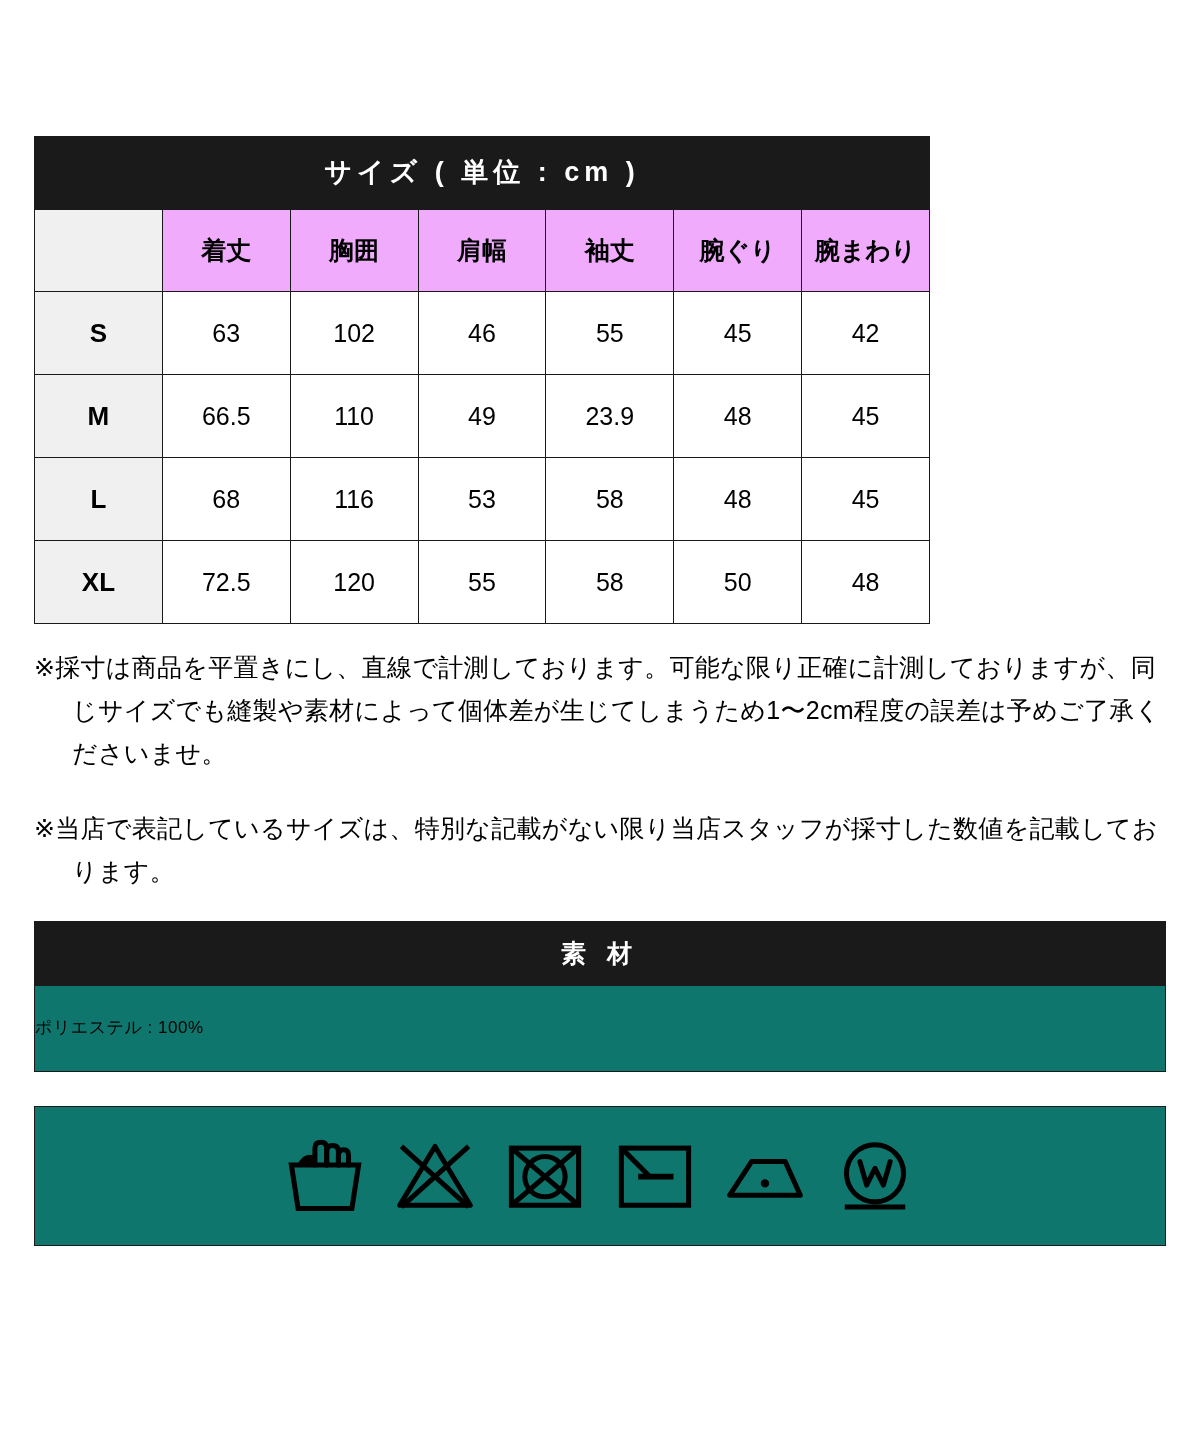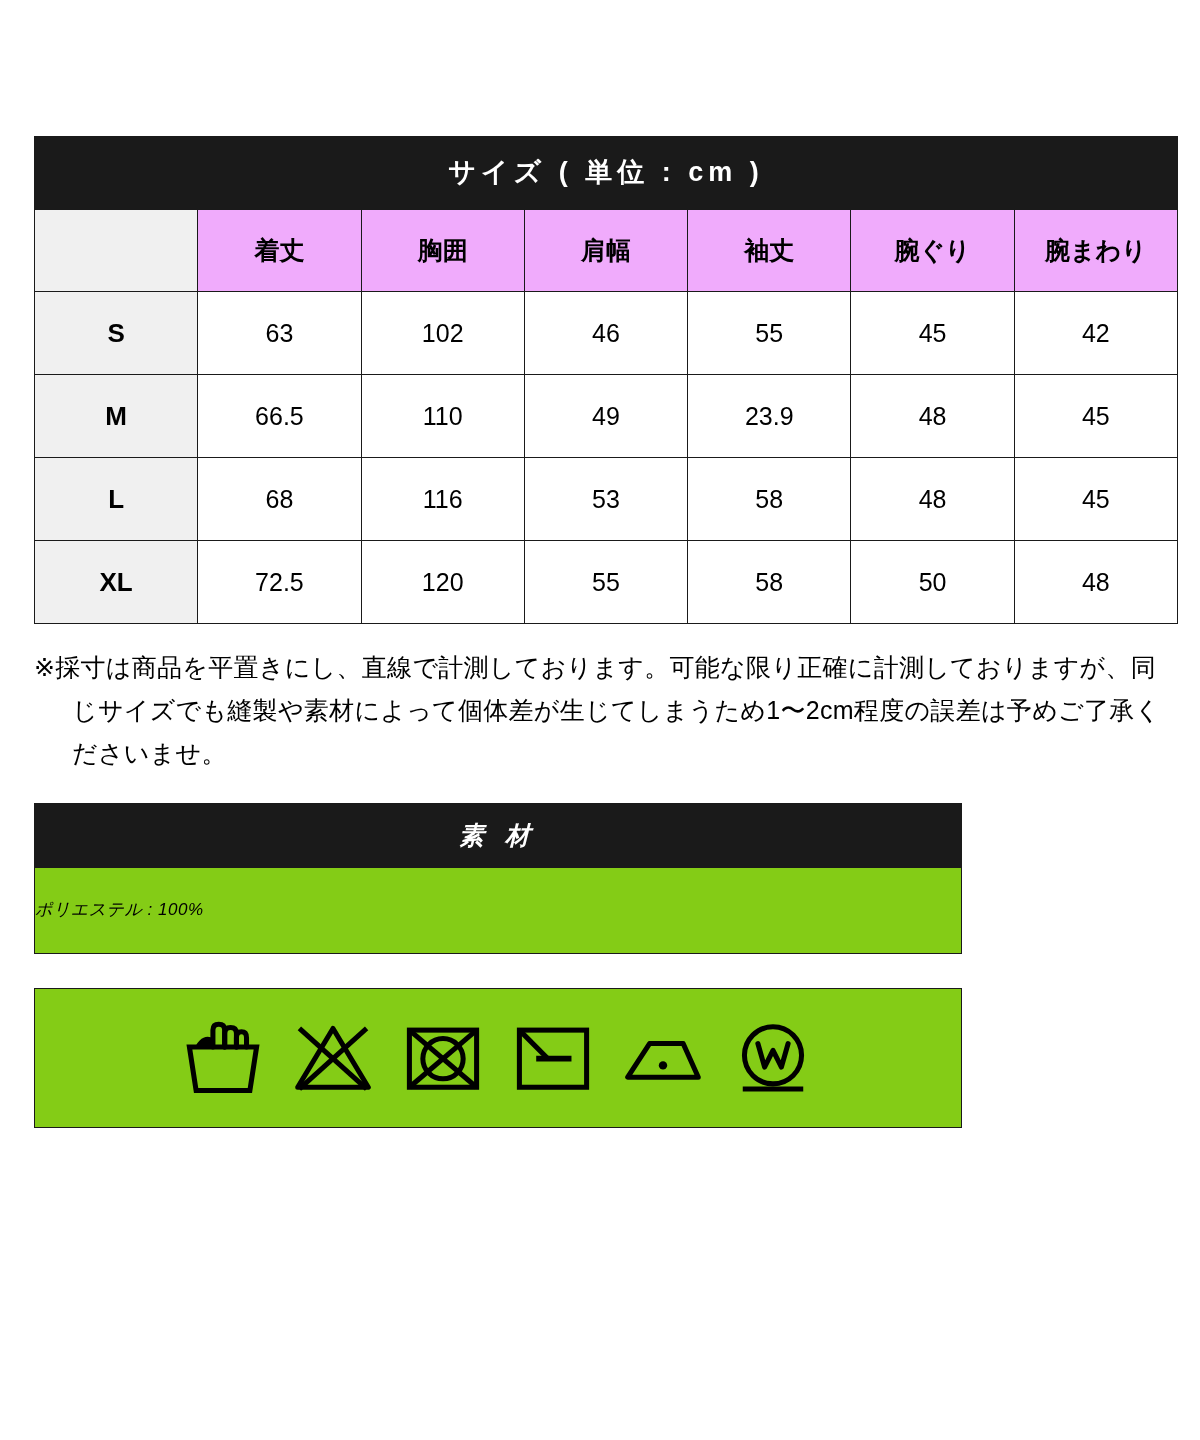--- a/index.html
+++ b/index.html
@@ -21,21 +21,21 @@
     box-sizing: border-box;
     padding: 0 34px;
   }
 
   
   .size-table-wrap {
     margin-top: 136px;
   }
   table.size-table {
     border-collapse: collapse;
-    width: 1144px;
+    width: 896px;
     table-layout: fixed;
   }
   table.size-table caption {
     caption-side: top;
     background: #1a1a1a;
     color: #ffffff;
     font-size: 27px;
     letter-spacing: 5px;
     font-weight: bold;
     padding: 18px 0 19px 0;
@@ -79,25 +79,24 @@
   .note {
     margin: 0 0 32px 0;
     padding-left: 38px;
     text-indent: -38px;
     letter-spacing: 0.3px;
   }
   .note:last-child { margin-bottom: 0; }
 
   
   .panel {
-    width: 928px;
+    width: 1132px;
     border: 1px solid #1a1a1a;
     box-sizing: border-box;
-    background: #84cc16;
-    font-style: italic;
+    background: #0f766e;
   }
   .panel-header {
     background: #1a1a1a;
     color: #ffffff;
     font-size: 25px;
     font-weight: bold;
     letter-spacing: 7px;
     text-align: center;
     padding: 15px 0 16px 0;
   }
@@ -178,20 +177,21 @@
           <td>58</td>
           <td>50</td>
           <td>48</td>
         </tr>
       </tbody>
     </table>
   </div>
 
   <div class="notes">
     <p class="note">※採寸は商品を平置きにし、直線で計測しております。可能な限り正確に計測しておりますが、同じサイズでも縫製や素材によって個体差が生じてしまうため1〜2cm程度の誤差は予めご了承くださいませ。</p>
+    <p class="note">※当店で表記しているサイズは、特別な記載がない限り当店スタッフが採寸した数値を記載しております。</p>
   </div>
 
   <div class="panel material-panel">
     <div class="panel-header">素 材</div>
     <div class="panel-body">ポリエステル : 100%</div>
   </div>
 
   <div class="panel care-panel">
     <div class="care-body">
 

